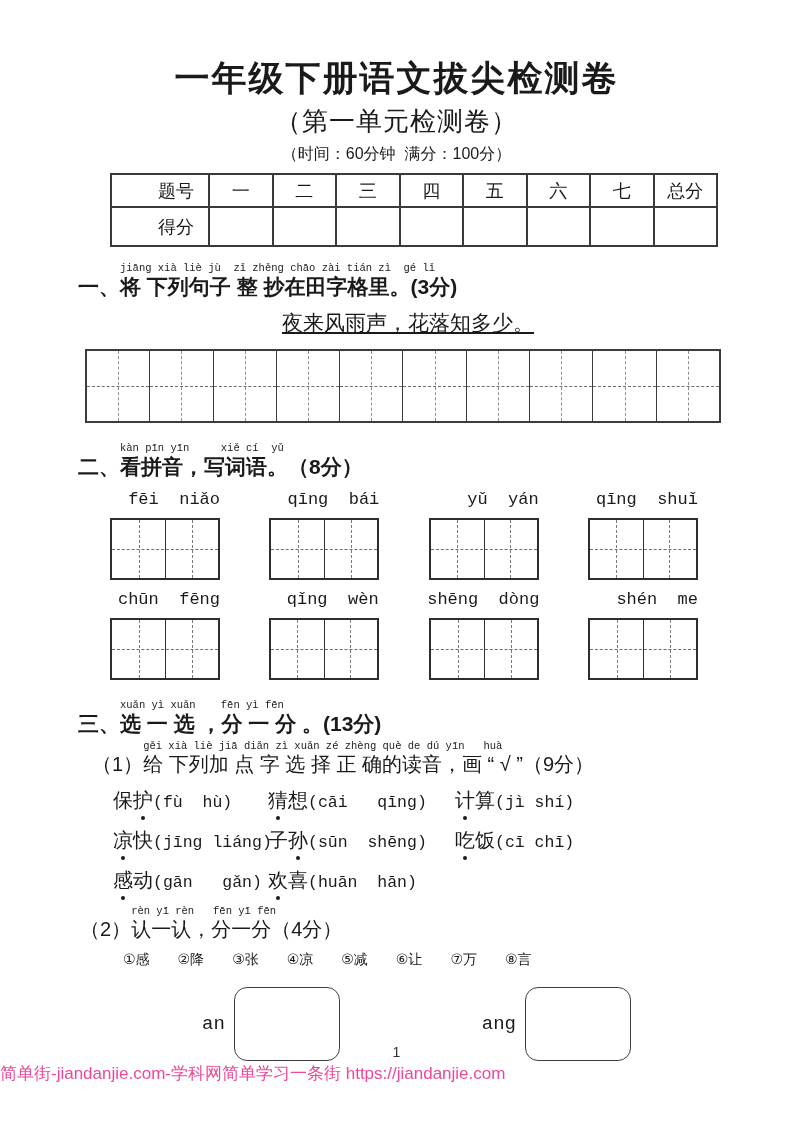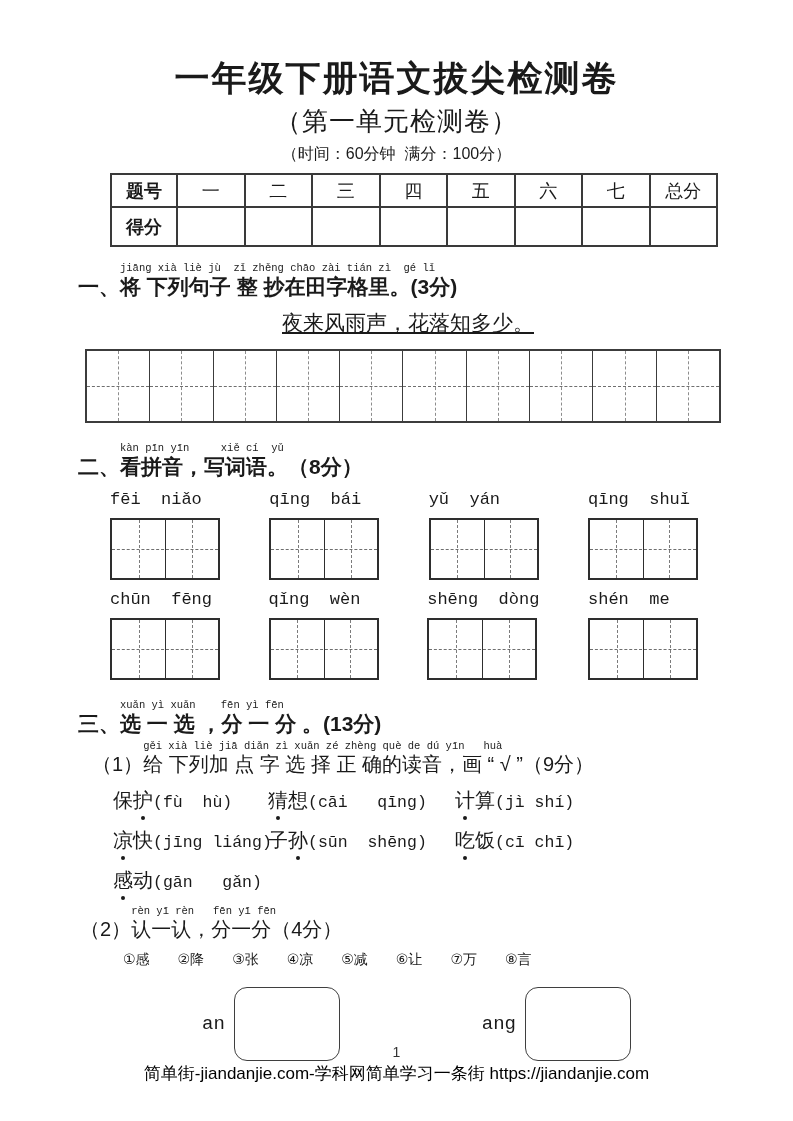--- a/index.html
+++ b/index.html
@@ -9,40 +9,40 @@
     font-family:"Liberation Sans","DejaVu Sans",sans-serif;
   }
   .title{padding-top:58px;text-align:center;font-size:35px;font-weight:700;letter-spacing:2px;line-height:1.15;}
   .subtitle{text-align:center;font-size:26px;font-weight:400;margin-top:6px;letter-spacing:1px;}
   .meta{text-align:center;font-size:16px;margin-top:5px;font-weight:500;white-space:pre;}
 
   table.score{border-collapse:collapse;margin:8px 0 0 110px;table-layout:fixed;width:608px;}
   table.score td{border:2px solid #3a3a3a;text-align:center;font-size:18px;padding:0;}
   table.score tr.hdr td{height:31px;}
   table.score tr.scr td{height:37px;}
-  table.score td.label-cell{width:64px;font-weight:700;}
+  table.score td.label-cell{width:64px;font-weight:400;padding-left:32px;}
 
   .sec{margin-left:78px;}
   .sec-line{display:flex;align-items:flex-end;}
   .sec-num{font-size:21px;font-weight:700;line-height:1.25;}
   .head-wrap{display:inline-block;}
   .pinyin{display:block;font-family:"Liberation Mono","DejaVu Sans Mono",monospace;font-size:10.5px;line-height:1.05;white-space:pre;color:#222;}
   .head-text{display:block;font-size:21px;font-weight:700;white-space:pre;line-height:1.25;}
 
   .sentence{margin:8px 0 0 282px;font-size:21px;font-weight:500;text-decoration:underline;}
 
   .writing-grid{display:flex;margin:12px 0 0 85px;width:632px;height:70px;border:2px solid #3c3c3c;}
   .wcell{flex:1;position:relative;border-right:1.6px solid #3c3c3c;}
   .wcell:last-child{border-right:none;}
   .wcell::before{content:"";position:absolute;left:50%;top:0;bottom:0;border-left:1px dashed #8d8d8d;}
   .wcell::after{content:"";position:absolute;top:50%;left:0;right:0;border-top:1px dashed #6f6f6f;}
 
   .pin-grid{margin:6px 95px 0 110px;}
   .pin-row{display:flex;justify-content:space-between;margin-top:10px;}
-  .pin-col{display:flex;flex-direction:column;align-items:flex-start;}
+  .pin-col{display:flex;flex-direction:column;align-items:flex-end;}
   .pin-label{font-family:"Liberation Mono","DejaVu Sans Mono",monospace;font-size:17px;white-space:pre;margin-bottom:9px;}
   .tzg{width:106px;height:58px;border:2px solid #2e2e2e;position:relative;background:#fff;}
   .tzg .v-mid{position:absolute;left:50%;top:0;bottom:0;border-left:1.6px solid #2e2e2e;}
   .tzg .v-q1{position:absolute;left:25%;top:0;bottom:0;border-left:1px dashed #7b7b7b;}
   .tzg .v-q3{position:absolute;left:75%;top:0;bottom:0;border-left:1px dashed #7b7b7b;}
   .tzg .h-mid{position:absolute;top:50%;left:0;right:0;border-top:1px dashed #6f6f6f;}
 
   .part-head{margin-left:92px;}
   .part-line{display:flex;align-items:flex-end;}
   .part-label{font-size:20px;font-weight:500;line-height:1.25;}
@@ -57,21 +57,21 @@
   .num-row{display:flex;margin:9px 0 0 123px;font-size:14px;font-weight:500;}
   .num-row span{margin-right:28px;}
 
   .bins{display:flex;margin:18px 0 0 178px;align-items:center;}
   .bin{display:flex;align-items:center;margin-left:24px;}
   .bin + .bin{margin-left:142px;}
   .bin-label{font-family:"Liberation Mono","DejaVu Sans Mono",monospace;font-size:19px;margin-right:9px;}
   .bin-box{width:104px;height:72px;border:1.6px solid #3f3f3f;border-radius:13px;background:#fff;}
 
   .pagenum{position:absolute;left:0;right:0;top:1044px;text-align:center;font-size:14px;color:#333;}
-  .footer{position:absolute;left:0;right:0;top:1062px;text-align:center;font-size:17px;color:#000000;}
+  .footer{position:absolute;left:0;right:0;top:1062px;text-align:left;font-size:17px;color:#ec4899;}
 </style>
 </head>
 <body>
 
 <div class="page">
 
   <div class="title">一年级下册语文拔尖检测卷</div>
   <div class="subtitle">（第一单元检测卷）</div>
   <div class="meta">（时间：60分钟  满分：100分）</div>
 
@@ -254,20 +254,24 @@
         <span class="w-opts">(sūn  shēng)</span>
       </span>
       <span class="word-item">
         <span class="w-chars"><span class="w-char dotted">吃</span><span class="w-char">饭</span></span>
         <span class="w-opts">(cī chī)</span>
       </span>
       <span class="word-item">
         <span class="w-chars"><span class="w-char dotted">感</span><span class="w-char">动</span></span>
         <span class="w-opts">(gān   gǎn)</span>
       </span>
+      <span class="word-item">
+        <span class="w-chars"><span class="w-char dotted">欢</span><span class="w-char">喜</span></span>
+        <span class="w-opts">(huān  hān)</span>
+      </span>
     </div>
 
   <div class="part-head" style="margin-top:12px;margin-left:80px;">
     <div class="part-line">
       <span class="part-label">（2）</span>
       <span class="head-wrap">
         <span class="pinyin">rèn yī rèn   fēn yī fēn</span>
         <span class="head-text">认一认，分一分（4分）</span>
       </span>
     </div>

